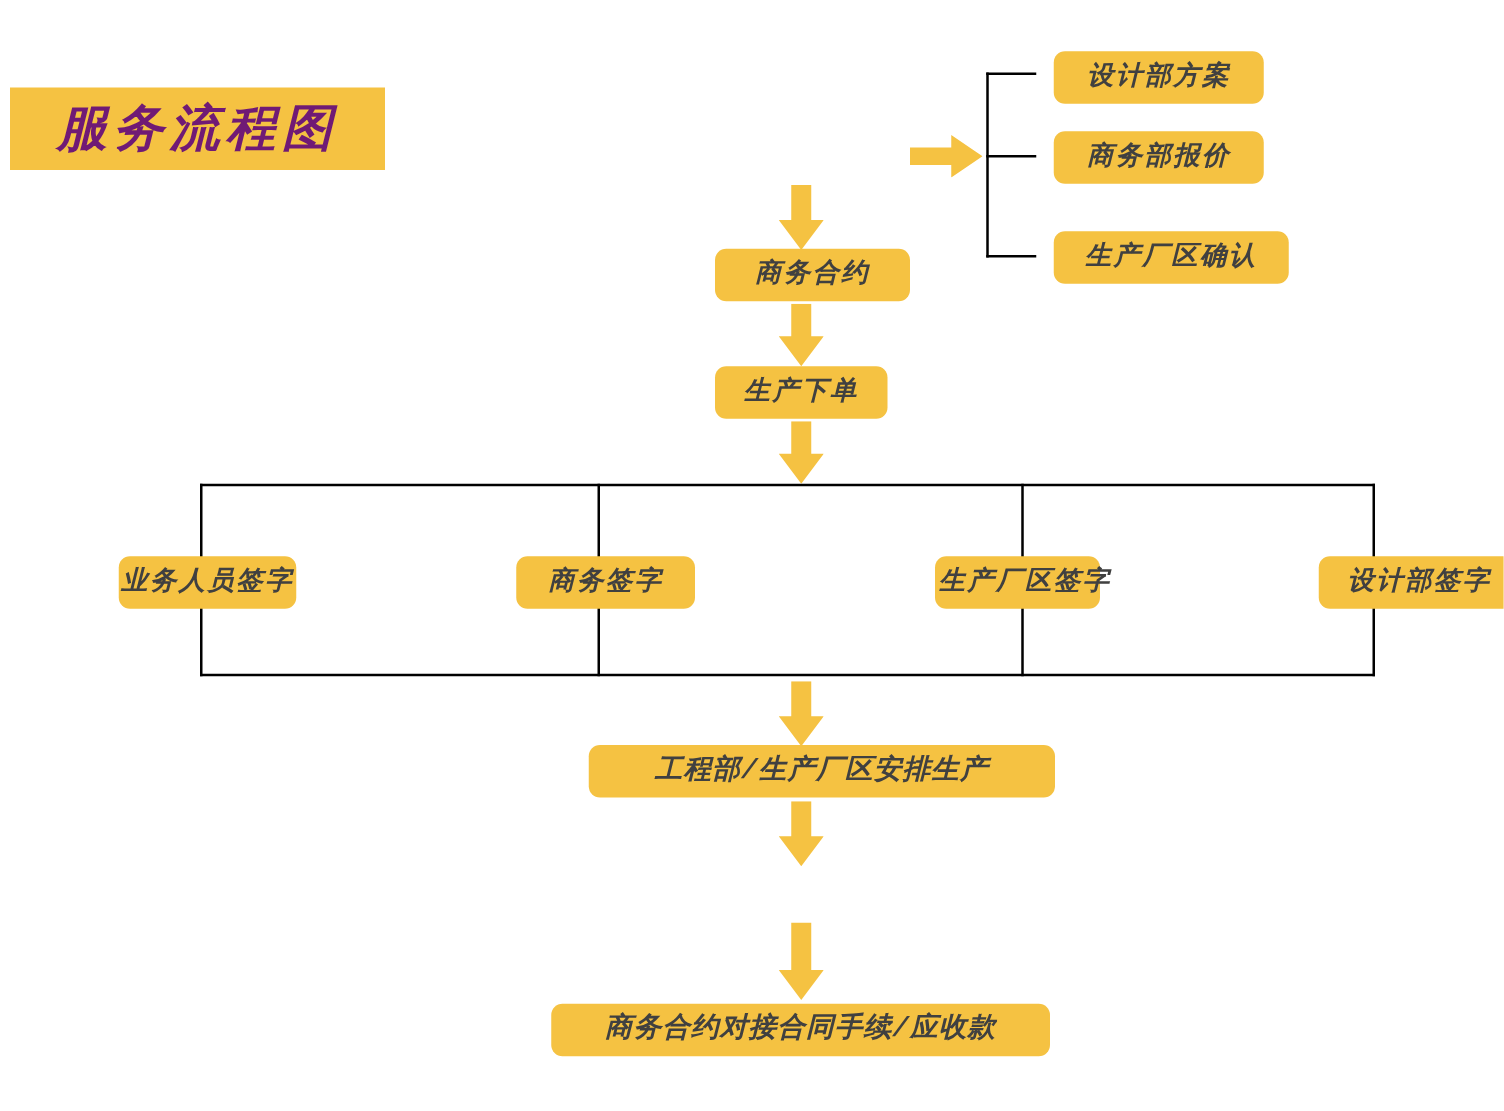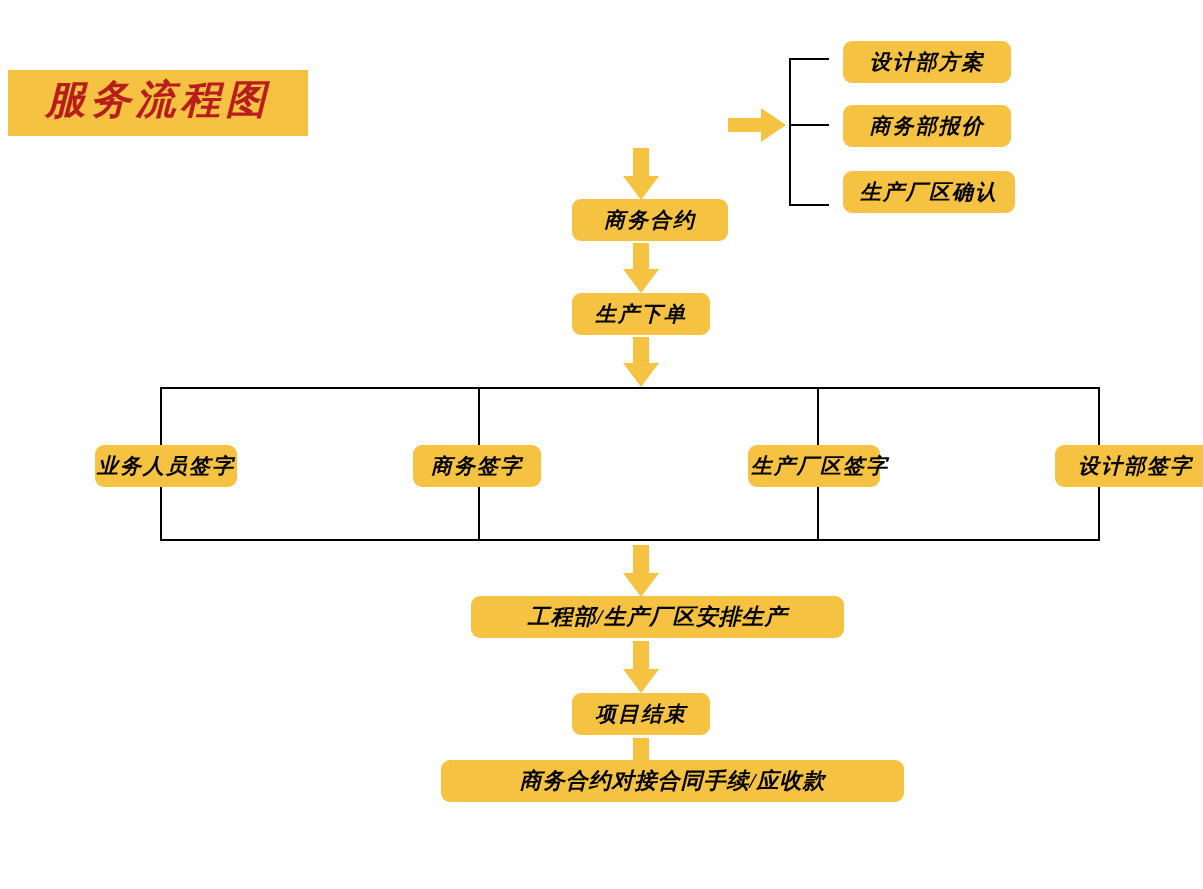--- a/index.html
+++ b/index.html
@@ -25,50 +25,50 @@
     left: 8px;
     top: 70px;
     width: 300px;
     height: 66px;
     background: #F5C242;
     display: flex;
     align-items: center;
     justify-content: center;
   }
   .title-text {
-    color: #b91c1c;
+    color: #701a75;
     font-size: 40px;
     font-weight: bold;
     font-style: italic;
     letter-spacing: 5px;
-    font-family: Liberation Mono, monospace;
+    font-family: Liberation Serif, serif;
     white-space: nowrap;
     line-height: 1;
   }
 
   
   .node {
     position: absolute;
     background: #F5C242;
     border-radius: 9px;
     display: flex;
     align-items: center;
     justify-content: center;
     box-sizing: border-box;
     height: 42px;
   }
   .node-label {
-    color: #000000;
+    color: #404040;
     font-size: 21px;
     font-weight: bold;
     font-style: italic;
     letter-spacing: 2px;
     white-space: nowrap;
     line-height: 1;
-    font-family: Liberation Serif, serif;
+    font-family: Liberation Mono, monospace;
     padding: 0 4px;
   }
   .node.wide .node-label { font-size: 22px; letter-spacing: 1px; }
 
   
   .arrow-down {
     position: absolute;
     width: 36px;
   }
   .arrow-down svg, .arrow-right svg { display: block; }
@@ -108,21 +108,21 @@
   <div class="line-h" style="left:789px; top:58px; width:40px;"></div>
   <div class="line-h" style="left:789px; top:124px; width:40px;"></div>
   <div class="line-h" style="left:789px; top:204px; width:40px;"></div>
 
   <div class="node" style="left:843px; top:41px; width:168px;">
     <span class="node-label">设计部方案</span>
   </div>
   <div class="node" style="left:843px; top:105px; width:168px;">
     <span class="node-label">商务部报价</span>
   </div>
-  <div class="node" style="left:843px; top:171px; width:172px;align-items:center;">
+  <div class="node" style="left:843px; top:185px; width:188px;align-items:center;">
     <span class="node-label">生产厂区确认</span>
   </div>
 
   <div class="arrow-down" style="left:623px; top:148px;">
     <svg width="36" height="52" viewBox="0 0 36 52">
       <path d="M10,0 L26,0 L26,28 L36,28 L18,52 L0,28 L10,28 Z" fill="#F5C242"></path>
     </svg>
   </div>
 
   <div class="node" style="left:572px; top:199px; width:156px;">
@@ -148,21 +148,21 @@
   <div class="line-h" style="left:160px; top:387px; width:940px;"></div>
   <div class="line-h" style="left:160px; top:539px; width:940px;"></div>
   <div class="line-v" style="left:160px; top:387px; height:154px;"></div>
   <div class="line-v" style="left:478px; top:387px; height:154px;"></div>
   <div class="line-v" style="left:817px; top:387px; height:154px;"></div>
   <div class="line-v" style="left:1098px; top:387px; height:154px;"></div>
 
   <div class="node" style="left:95px; top:445px; width:142px;">
     <span class="node-label">业务人员签字</span>
   </div>
-  <div class="node" style="left:413px; top:445px; width:128px;">
+  <div class="node" style="left:413px; top:445px; width:143px;">
     <span class="node-label">商务签字</span>
   </div>
   <div class="node" style="left:748px; top:445px; width:132px;padding-left:12px;">
     <span class="node-label">生产厂区签字</span>
   </div>
   <div class="node" style="left:1031px; top:445px; width:161px;margin-left:24px;">
     <span class="node-label">设计部签字</span>
   </div>
 
   <div class="arrow-down" style="left:623px; top:545px;">
@@ -174,27 +174,24 @@
   <div class="node wide" style="left:471px; top:596px; width:373px;">
     <span class="node-label">工程部/生产厂区安排生产</span>
   </div>
 
   <div class="arrow-down" style="left:623px; top:641px;">
     <svg width="36" height="52" viewBox="0 0 36 52">
       <path d="M10,0 L26,0 L26,28 L36,28 L18,52 L0,28 L10,28 Z" fill="#F5C242"></path>
     </svg>
   </div>
 
-  <div class="node" style="left:572px; top:693px; width:138px;">
-    <span class="node-label">项目结束</span>
-  </div>
 
   <div class="arrow-down" style="left:623px; top:738px;">
     <svg width="36" height="62" viewBox="0 0 36 62">
       <path d="M10,0 L26,0 L26,38 L36,38 L18,62 L0,38 L10,38 Z" fill="#F5C242"></path>
     </svg>
   </div>
 
-  <div class="node wide" style="left:441px; top:760px; width:463px;">
+  <div class="node wide" style="left:441px; top:803px; width:399px;">
     <span class="node-label">商务合约对接合同手续/应收款</span>
   </div>
 
 </div>
 
 </body></html>

